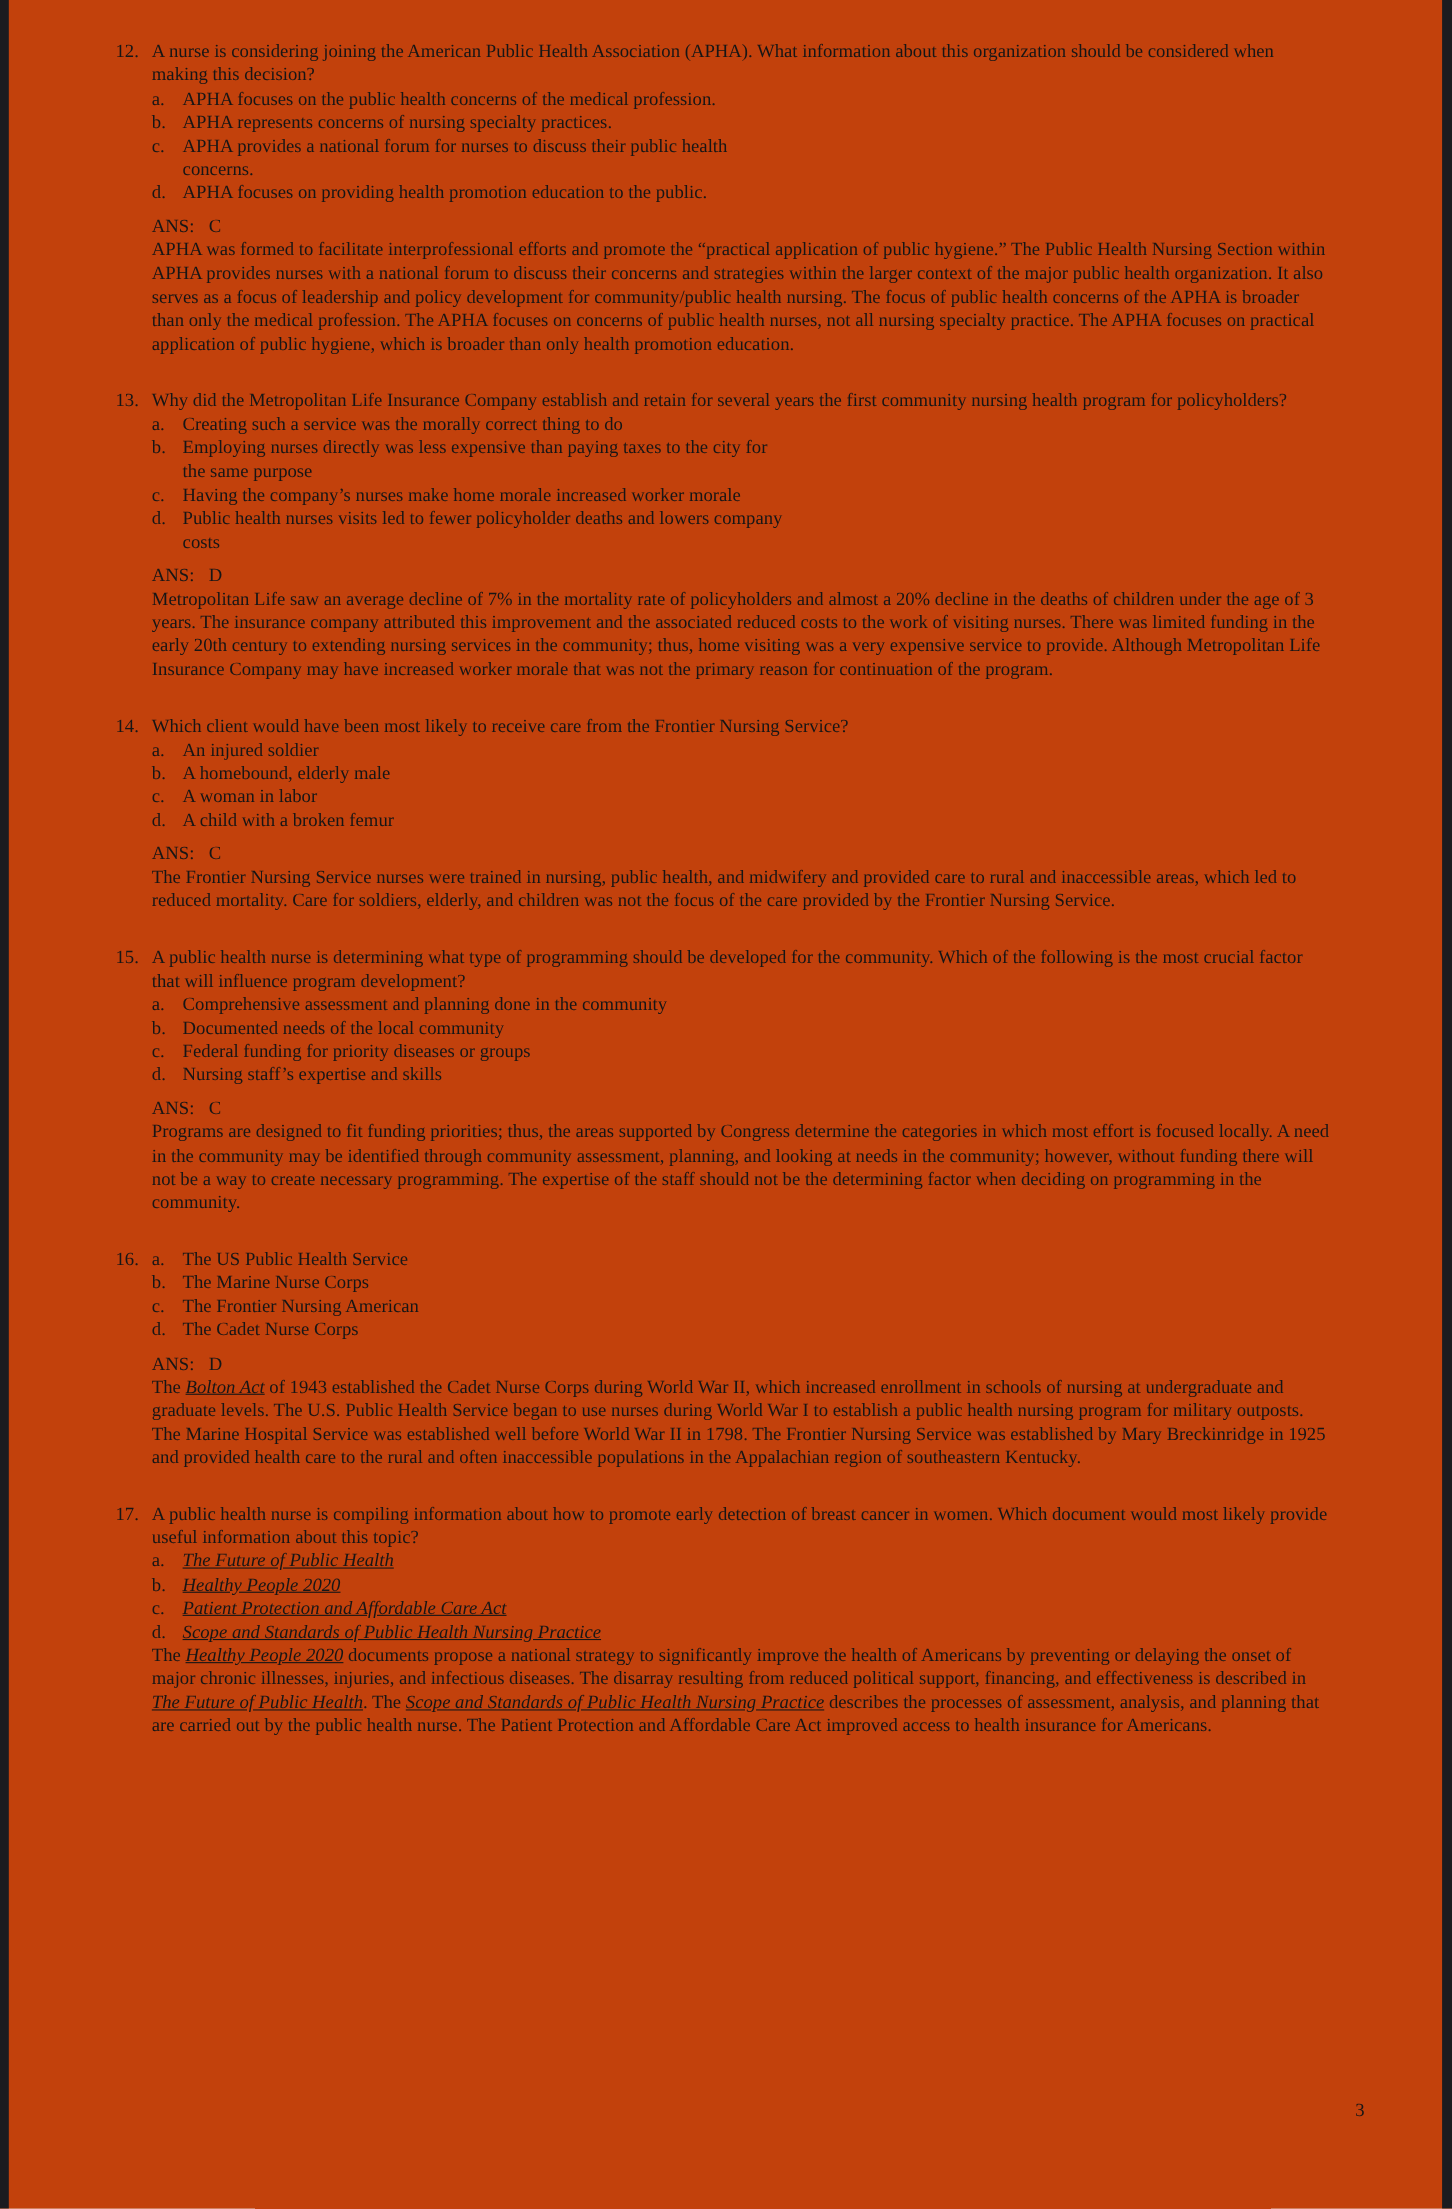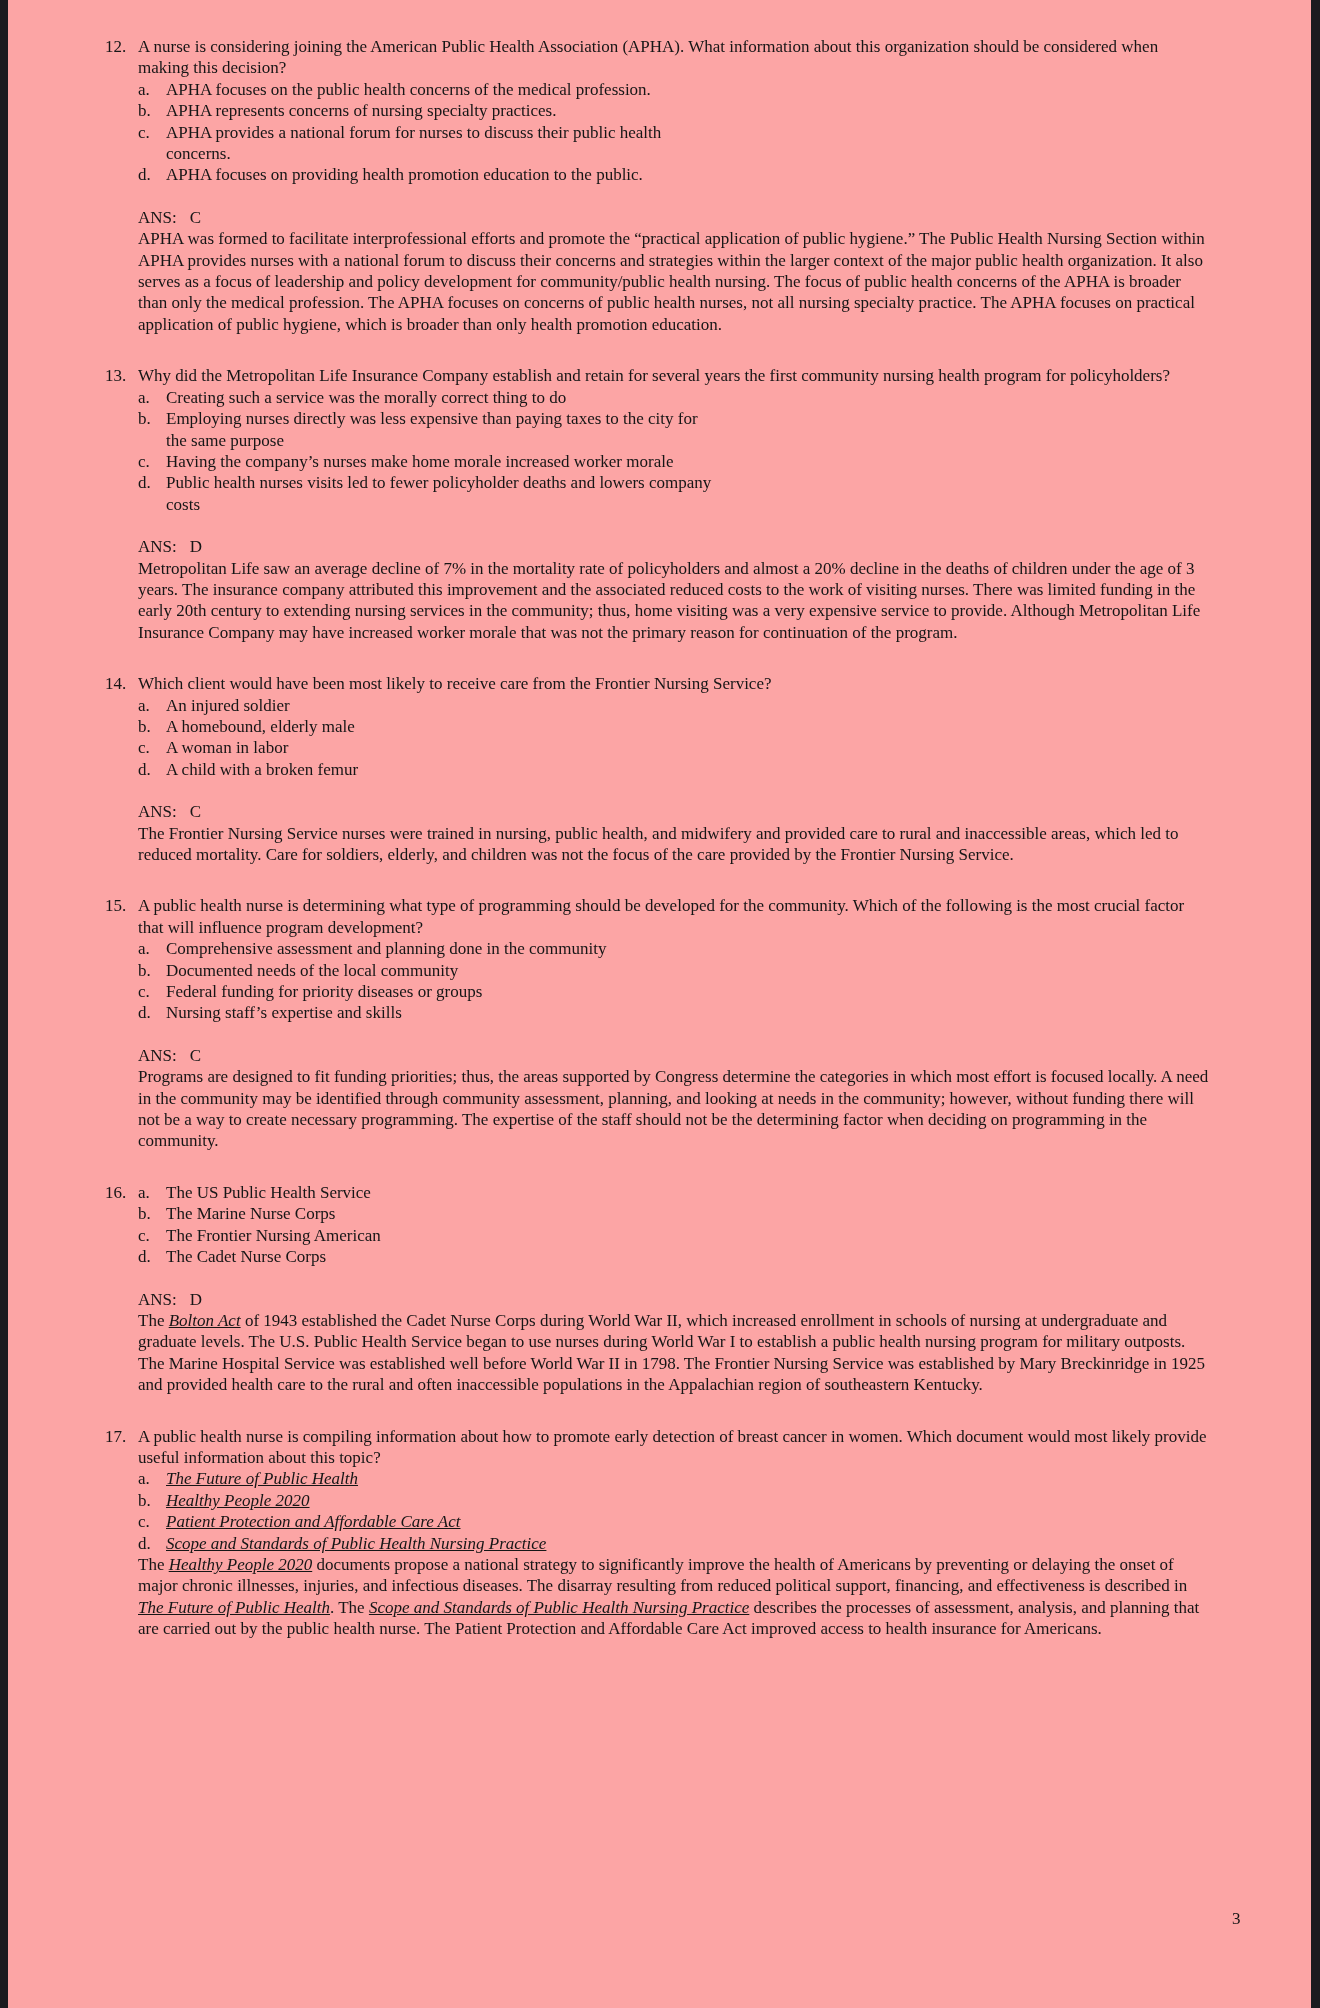--- a/index.html
+++ b/index.html
@@ -4,21 +4,21 @@
 <style>
   html, body {
     margin: 0;
     padding: 0;
     background: #e9e9e9;
   }
   .page {
     position: relative;
     width: 1320px;
     height: 2008px;
-    background: #fca5a5;
+    background: #c2410c;
     overflow: hidden;
     font-family: "Liberation Serif", "DejaVu Serif", serif;
     color: #161616;
   }
   .edge {
     position: absolute;
     top: 0;
     bottom: 0;
     background: #1b1b1f;
   }
@@ -39,21 +39,21 @@
   }
   .qnum {
     position: absolute;
     left: -33px;
     top: 0;
   }
   .options { max-width: 578px; }
   .option  { display: flex; }
   .letter  { flex: 0 0 28px; }
   .otext   { flex: 1; }
-  .answer-line { margin-top: 21px; }
+  .answer-line { margin-top: 9px; }
   .ans-value   { margin-left: 13px; }
   .rationale   {}
   .it { font-style: italic; text-decoration: underline; }
 
   .page-number {
     position: absolute;
     left: 1232px;
     top: 1908px;
     font-size: 17px;
     line-height: 21px;

